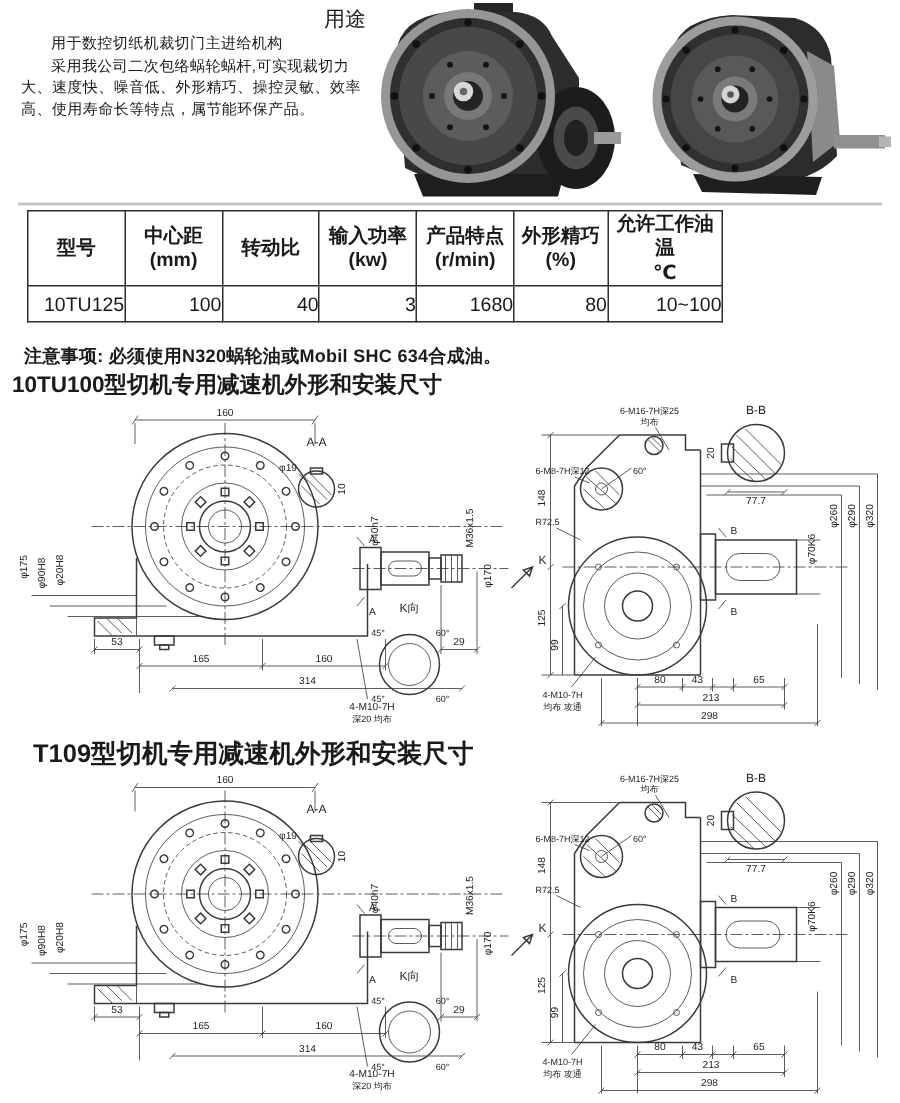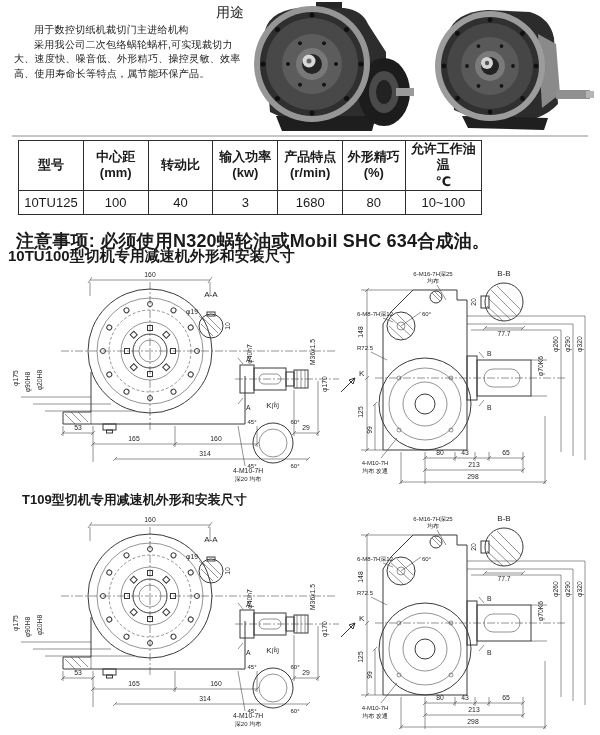--- a/index.html
+++ b/index.html
@@ -12,26 +12,26 @@
   .intro p{font-size:10px;line-height:1.42;margin:0 0 1px;text-indent:2em;letter-spacing:.3px;}
   
   .photo1{left:236px;top:0px;}
   .photo2{left:418px;top:4px;}
   .sepline{top:135px;left:12px;width:576px;height:2px;background:#c6c6c6;}
   
   table.spec{left:18px;top:140px;width:464px;border-collapse:collapse;font-size:13px;
              text-align:center;table-layout:fixed;position:absolute;}
   table.spec th,table.spec td{border:1px solid #2d2d2d;padding:0;}
   table.spec th{font-weight:bold;height:36px;line-height:1.25;}
-  table.spec td{height:23px;}
+  table.spec td{height:23px;text-align:right;}
   .hl2{display:block;font-weight:bold;}
   
-  .note{left:16px;top:229px;font-size:18px;font-weight:bold;letter-spacing:.2px;}
+  .note{left:16px;top:229px;font-size:12px;font-weight:bold;letter-spacing:.2px;}
   .sec1{left:8px;top:247px;font-size:15px;font-weight:bold;margin:0;}
-  .sec2{left:22px;top:491px;font-size:13px;font-weight:bold;margin:0;}
+  .sec2{left:22px;top:491px;font-size:17px;font-weight:bold;margin:0;}
   .draw1{left:5px;top:266px;}
   .draw2{left:5px;top:511px;}
   
   svg.dw{display:block;}
   svg.dw line,svg.dw circle,svg.dw rect,svg.dw path{stroke:#3a3a3a;fill:none;stroke-width:1;}
   svg.dw .thin{stroke-width:.55;}
   svg.dw .cl{stroke-dasharray:8 2 2 2;stroke-width:.55;}
   svg.dw .dash{stroke-dasharray:3 2;}
   svg.dw text{font-size:6.8px;fill:#1f1f1f;stroke:none;font-family:"Liberation Sans","DejaVu Sans",sans-serif;}
   svg.dw text.b{font-size:8px;}

